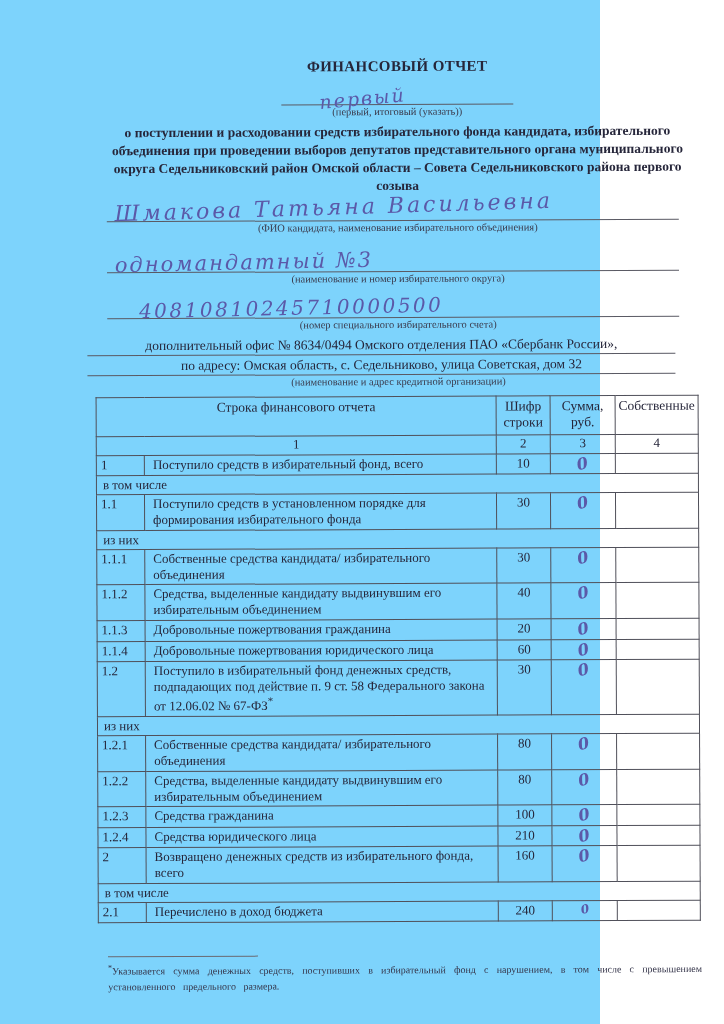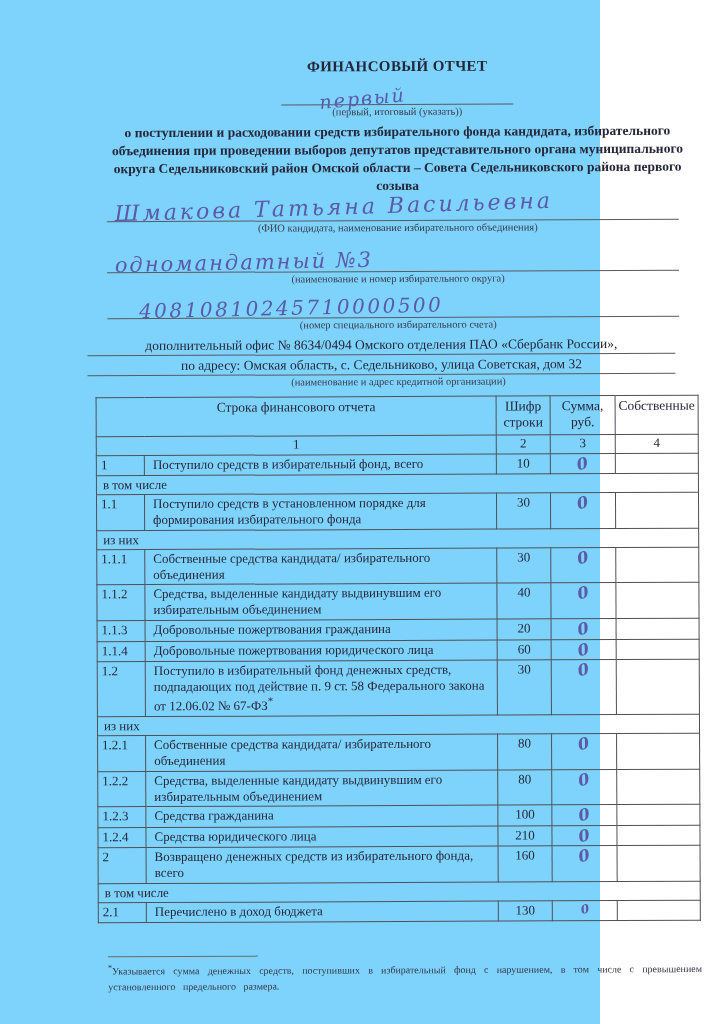--- a/index.html
+++ b/index.html
@@ -227,21 +227,21 @@
             <td class="c-code">160</td>
             <td class="c-sum"><span class="hw hw-zero">0</span></td>
             <td class="c-note"></td>
           </tr>
           <tr>
             <td class="section-cell" colspan="5">в том числе</td>
           </tr>
           <tr>
             <td class="c-num">2.1</td>
             <td class="c-text">Перечислено в доход бюджета</td>
-            <td class="c-code">130</td>
+            <td class="c-code">240</td>
             <td class="c-sum"><span class="hw hw-zero">0</span></td>
             <td class="c-note"></td>
           </tr>
         </tbody>
     </table>
 
     <div class="footnote">
       <div class="fn-sep"></div>
       <div class="fn-text"><sup>*</sup><span>Указывается сумма денежных средств, поступивших в избирательный фонд с нарушением, в том числе с превышением установленного предельного размера.</span></div>
     </div>

